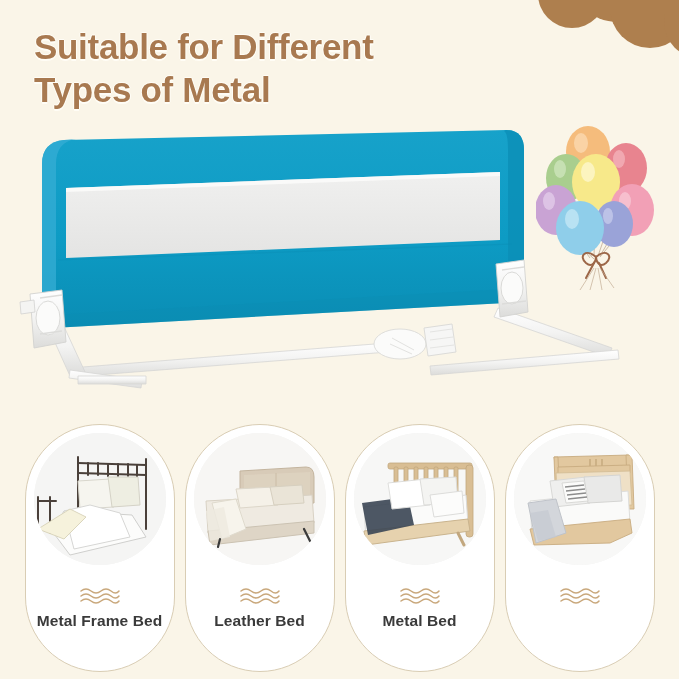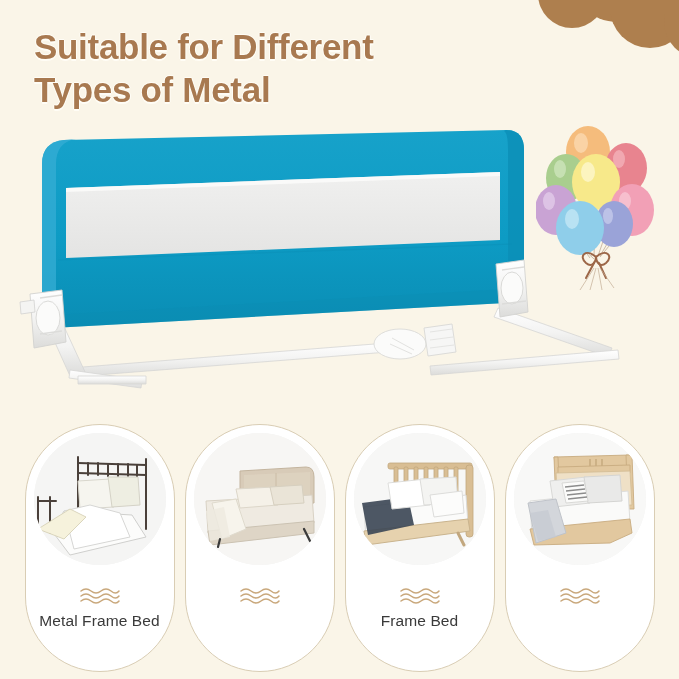--- a/index.html
+++ b/index.html
@@ -43,21 +43,21 @@
   .card-photo{
     position:relative;width:132px;height:132px;margin-top:8px;
     border-radius:50%;overflow:hidden;background:#F4F4F3;
     flex:none;
   }
   .card-photo svg{display:block;width:132px;height:132px;}
   .wave{margin-top:22px;width:42px;height:17px;flex:none;}
   .card-label{
     margin-top:8px;width:140px;text-align:center;
     font-size:15.5px;color:#3A3A3A;line-height:1.22;
-    font-family:"Liberation Sans",sans-serif;font-weight:400;
+    font-family:"Liberation Sans",sans-serif;font-weight:700;
     letter-spacing:0.1px;
   }
 </style>
 </head>
 <body>
 
 <div id="stage">
 
   <div class="cloud-wrap">
     <svg viewBox="0 0 230 150" width="230" height="150">
@@ -273,20 +273,21 @@
           </g>
         </svg>
       </div>
       <svg class="wave" viewBox="0 0 42 17">
         <g stroke="#C9A87C" stroke-width="1.5" fill="none" stroke-linecap="round">
           <path d="M2 4 Q7 0 12 4 T22 4 T32 4 T40 4"></path>
           <path d="M2 9 Q7 5 12 9 T22 9 T32 9 T40 9"></path>
           <path d="M2 14 Q7 10 12 14 T22 14 T32 14 T40 14"></path>
         </g>
       </svg>
+      <div class="card-label">Leather Bed</div>
     </div>
 
     <div class="card">
       <div class="card-photo">
         <svg viewBox="0 0 132 132">
           <rect width="132" height="132" fill="#F7F7F6"></rect>
           <g fill="#D9BE94" stroke="#C2A77E" stroke-width="0.8">
             <rect x="34" y="30" width="84" height="6" rx="2"></rect>
             <rect x="112" y="32" width="7" height="72" rx="3"></rect>
             <g>
@@ -308,21 +309,21 @@
           <path d="M104 100 L110 112" stroke="#C2A77E" stroke-width="3" stroke-linecap="round" fill="none"></path>
         </svg>
       </div>
       <svg class="wave" viewBox="0 0 42 17">
         <g stroke="#C9A87C" stroke-width="1.5" fill="none" stroke-linecap="round">
           <path d="M2 4 Q7 0 12 4 T22 4 T32 4 T40 4"></path>
           <path d="M2 9 Q7 5 12 9 T22 9 T32 9 T40 9"></path>
           <path d="M2 14 Q7 10 12 14 T22 14 T32 14 T40 14"></path>
         </g>
       </svg>
-      <div class="card-label">Frame Bed</div>
+      <div class="card-label">Metal Bed</div>
     </div>
 
     <div class="card">
       <div class="card-photo">
         <svg viewBox="0 0 132 132">
           <rect width="132" height="132" fill="#F8F8F7"></rect>
           <g fill="#E2C89F" stroke="#C8AC80" stroke-width="0.9">
             <path d="M40 24 L116 22 L118 34 L42 36 Z"></path>
             <path d="M40 24 L44 24 L46 74 L42 74 Z"></path>
             <path d="M112 22 L118 22 L120 76 L114 76 Z"></path>

